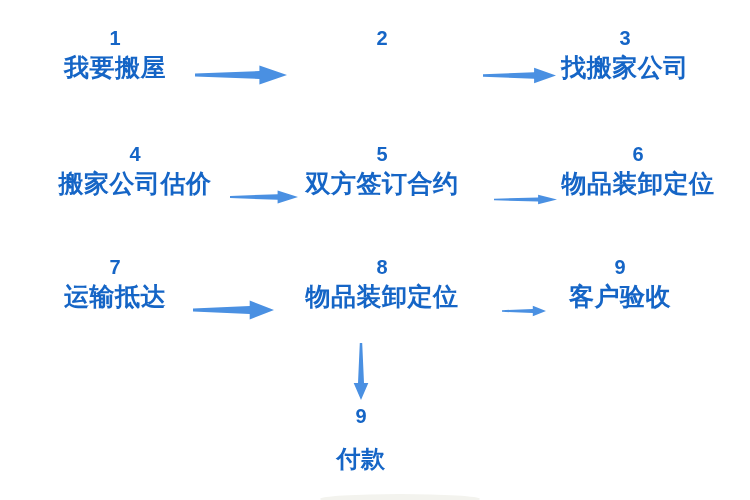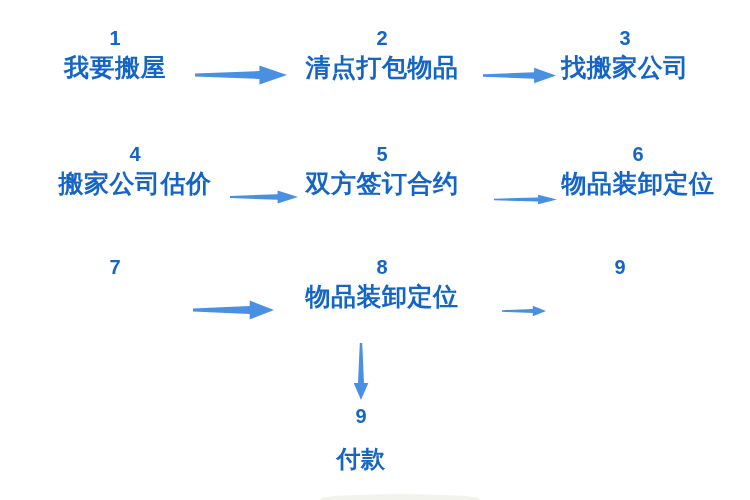--- a/index.html
+++ b/index.html
@@ -62,21 +62,20 @@
     <div class="num">1</div>
     <div class="label">我要搬屋</div>
   </div>
 
   <svg class="arrow" style="left:195px; top:62px;" width="92" height="26" viewBox="0 0 100 30" preserveAspectRatio="none">
     <polygon points="0,13.2 70,10.5 70,4 100,15 70,26 70,19.5 0,16.8"></polygon>
   </svg>
 
   <div class="step" style="left:382px; top:26px;">
     <div class="num">2</div>
-    <div class="label">清点打包物品</div>
   </div>
 
   <svg class="arrow" style="left:483px; top:65px;" width="73" height="21" viewBox="0 0 100 30" preserveAspectRatio="none">
     <polygon points="0,13.2 70,10.5 70,4 100,15 70,26 70,19.5 0,16.8"></polygon>
   </svg>
 
   <div class="step" style="left:625px; top:26px;">
     <div class="num">3</div>
     <div class="label">找搬家公司</div>
   </div>
@@ -99,37 +98,39 @@
     <polygon points="0,13.2 70,10.5 70,4 100,15 70,26 70,19.5 0,16.8"></polygon>
   </svg>
 
   <div class="step" style="left:638px; top:142px;">
     <div class="num">6</div>
     <div class="label">物品装卸定位</div>
   </div>
 
   <div class="step" style="left:115px; top:255px;">
     <div class="num">7</div>
+    <div class="label">运输抵达</div>
   </div>
 
   <svg class="arrow" style="left:193px; top:297px;" width="81" height="26" viewBox="0 0 100 30" preserveAspectRatio="none">
     <polygon points="0,13.2 70,10.5 70,4 100,15 70,26 70,19.5 0,16.8"></polygon>
   </svg>
 
   <div class="step" style="left:382px; top:255px;">
     <div class="num">8</div>
     <div class="label">物品装卸定位</div>
   </div>
 
   <svg class="arrow" style="left:502px; top:304px;" width="44" height="14" viewBox="0 0 100 30" preserveAspectRatio="none">
     <polygon points="0,13.2 70,10.5 70,4 100,15 70,26 70,19.5 0,16.8"></polygon>
   </svg>
 
   <div class="step" style="left:620px; top:255px;">
     <div class="num">9</div>
+    <div class="label">客户验收</div>
   </div>
 
   <svg class="arrow" style="left:351px; top:343px;" width="20" height="57" viewBox="0 0 30 100" preserveAspectRatio="none">
     <polygon points="13.2,0 10.5,70 4,70 15,100 26,70 19.5,70 16.8,0"></polygon>
   </svg>
 
   <div class="step" style="left:361px; top:404px;">
     <div class="num">9</div>
     <div class="label big">付款</div>
   </div>

